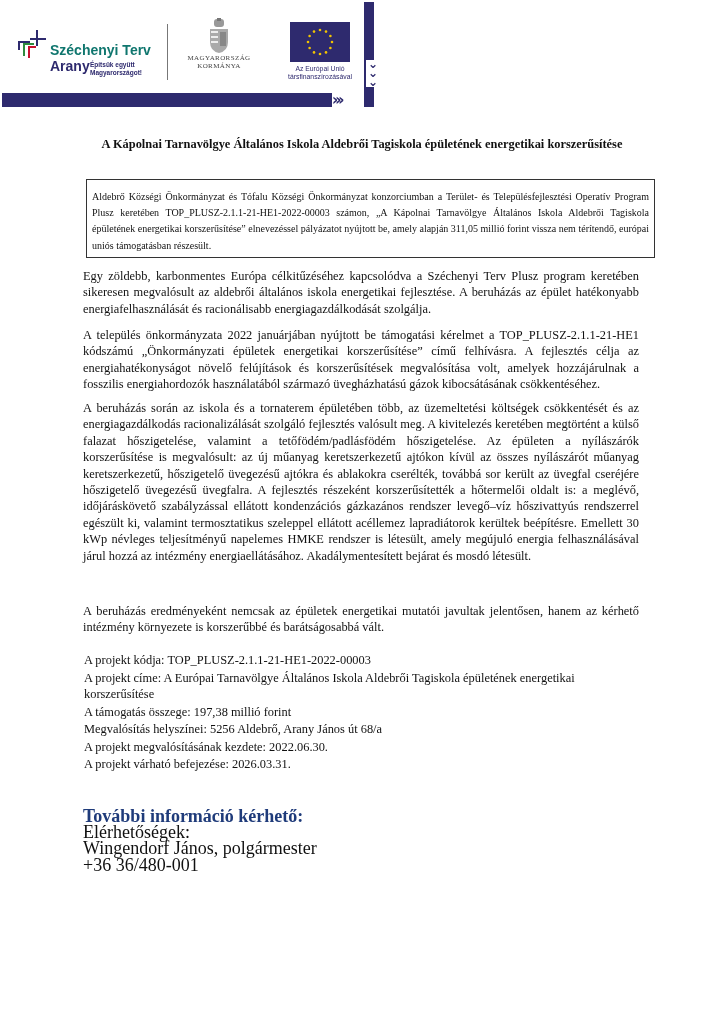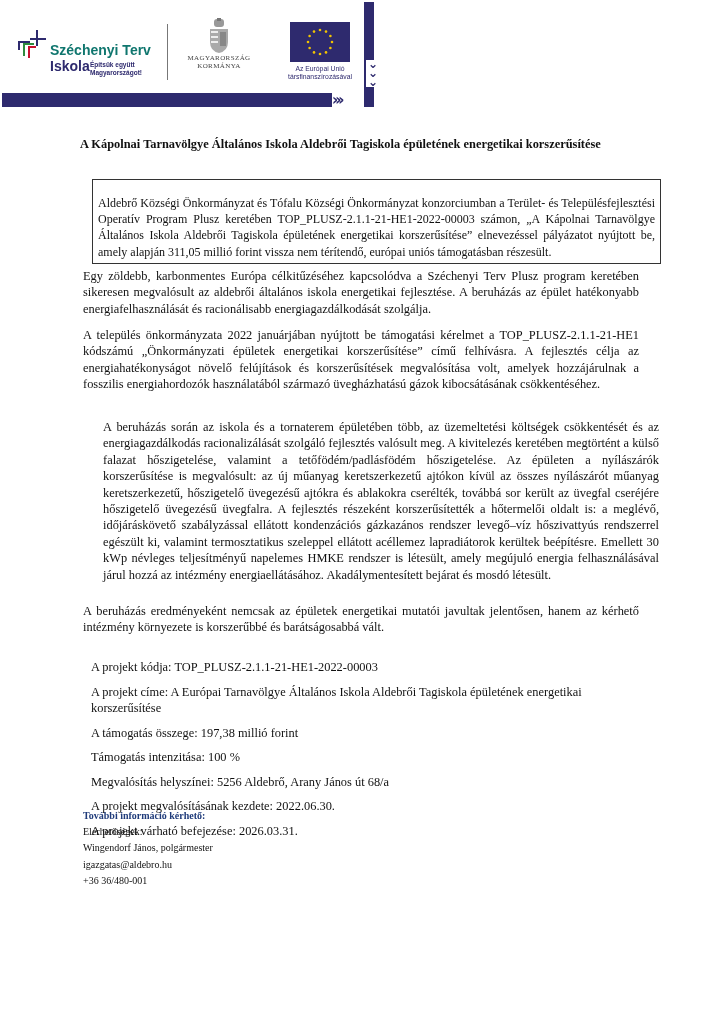--- a/index.html
+++ b/index.html
@@ -29,53 +29,53 @@
 
   .gov-logo { position: absolute; left: 178px; top: 18px; width: 82px; height: 70px; text-align: center; }
   .gov-crest { width: 22px; height: 36px; margin: 0 auto; display: block; }
   .gov-text { font-family: "Liberation Serif", serif; font-size: 7px; color: #444; letter-spacing: 0.4px; line-height: 8px; margin-top: 0; }
 
   .eu-logo { position: absolute; left: 280px; top: 22px; width: 80px; height: 66px; text-align: center; }
   .eu-flag { width: 60px; height: 40px; background: #2e2a6e; margin: 0 auto; display: block; }
   .eu-text { font-family: "Liberation Sans", sans-serif; font-size: 6.8px; color: #2e2a6e; line-height: 8px; margin-top: 3px; }
 
   
-  .doc-title { position: absolute; left: 80px; top: 136px; width: 564px; text-align: left;
+  .doc-title { position: absolute; left: 80px; top: 136px; width: 564px; text-align: center;
                font-weight: bold; font-size: 12.4px; line-height: 17px; }
 
-  .summary-box { position: absolute; left: 92px; top: 179px; width: 557px; border: 1px solid #333;
-                 padding: 15px 5px 3px 5px; font-size: 12px; line-height: 16.2px; text-align: justify; }
+  .summary-box { position: absolute; left: 86px; top: 179px; width: 557px; border: 1px solid #333;
+                 padding: 9px 5px 3px 5px; font-size: 10px; line-height: 16.2px; text-align: justify; }
 
   .para { position: absolute; left: 83px; width: 556px; font-size: 12.4px; line-height: 16.4px; text-align: justify; margin: 0; }
   .p1 { top: 268px; }
   .p2 { top: 327px; }
-  .p3 { top: 419px; margin-left: 20px; }
+  .p3 { top: 400px; }
   .p4 { top: 603px; }
 
   .facts { position: absolute; left: 83px; top: 651px; width: 556px; font-size: 12.4px; line-height: 16.5px; margin: 0; padding: 0; list-style: none; }
-  .facts li { margin: 8px; }
+  .facts li { margin: 1px; }
 
-  .contact { position: absolute; left: 83px; top: 808px; width: 400px; font-size: 10px; line-height: 16.2px; }
+  .contact { position: absolute; left: 83px; top: 808px; width: 400px; font-size: 18px; line-height: 16.2px; }
   .contact-head { color: #1f3b7a; font-weight: bold; }
 </style>
 </head>
 <body>
 
 <div class="banner">
 
   <div class="szt-logo">
     <svg class="szt-cross" viewBox="0 0 36 36">
       <rect x="20" y="2" width="2" height="16" fill="#2e2a6e"></rect>
       <rect x="14" y="10" width="16" height="2" fill="#2e2a6e"></rect>
       <path d="M8 28 L8 16 L18 16" stroke="#2e8b3e" stroke-width="2" fill="none"></path>
       <path d="M3 22 L3 14 L14 14" stroke="#2e2a6e" stroke-width="2" fill="none"></path>
       <path d="M13 30 L13 19 L20 19" stroke="#c8102e" stroke-width="2" fill="none"></path>
     </svg>
     <span class="szt-title">Széchenyi Terv</span>
-    <span class="szt-plus">Iskola</span>
+    <span class="szt-plus">Arany</span>
     <div class="szt-tag">
       <div>Építsük együtt</div>
       <div>Magyarországot!</div>
     </div>
   </div>
 
   <div class="logo-divider"></div>
 
   <div class="gov-logo">
     <svg class="gov-crest" viewBox="0 0 22 36">
@@ -130,25 +130,23 @@
 
 <p class="para p1">Egy zöldebb, karbonmentes Európa célkitűzéséhez kapcsolódva a Széchenyi Terv Plusz program keretében sikeresen megvalósult az aldebrői általános iskola energetikai fejlesztése. A beruházás az épület hatékonyabb energiafelhasználását és racionálisabb energiagazdálkodását szolgálja.</p>
 <p class="para p2">A település önkormányzata 2022 januárjában nyújtott be támogatási kérelmet a TOP_PLUSZ-2.1.1-21-HE1 kódszámú „Önkormányzati épületek energetikai korszerűsítése” című felhívásra. A fejlesztés célja az energiahatékonyságot növelő felújítások és korszerűsítések megvalósítása volt, amelyek hozzájárulnak a fosszilis energiahordozók használatából származó üvegházhatású gázok kibocsátásának csökkentéséhez.</p>
 <p class="para p3">A beruházás során az iskola és a tornaterem épületében több, az üzemeltetési költségek csökkentését és az energiagazdálkodás racionalizálását szolgáló fejlesztés valósult meg. A kivitelezés keretében megtörtént a külső falazat hőszigetelése, valamint a tetőfödém/padlásfödém hőszigetelése. Az épületen a nyílászárók korszerűsítése is megvalósult: az új műanyag keretszerkezetű ajtókon kívül az összes nyílászárót műanyag keretszerkezetű, hőszigetelő üvegezésű ajtókra és ablakokra cserélték, továbbá sor került az üvegfal cseréjére hőszigetelő üvegezésű üvegfalra. A fejlesztés részeként korszerűsítették a hőtermelői oldalt is: a meglévő, időjáráskövető szabályzással ellátott kondenzációs gázkazános rendszer levegő–víz hőszivattyús rendszerrel egészült ki, valamint termosztatikus szeleppel ellátott acéllemez lapradiátorok kerültek beépítésre. Emellett 30 kWp névleges teljesítményű napelemes HMKE rendszer is létesült, amely megújuló energia felhasználásával járul hozzá az intézmény energiaellátásához. Akadálymentesített bejárat és mosdó létesült.</p>
 <p class="para p4">A beruházás eredményeként nemcsak az épületek energetikai mutatói javultak jelentősen, hanem az kérhető intézmény környezete is korszerűbbé és barátságosabbá vált.</p>
 
 <ul class="facts">
   <li>A projekt kódja: TOP_PLUSZ-2.1.1-21-HE1-2022-00003</li>
   <li>A projekt címe: A Európai Tarnavölgye Általános Iskola Aldebrői Tagiskola épületének energetikai korszerűsítése</li>
   <li>A támogatás összege: 197,38 millió forint</li>
-  <li>Támogatás intenzitása: 100 %</li>
   <li>Megvalósítás helyszínei: 5256 Aldebrő, Arany János út 68/a</li>
   <li>A projekt megvalósításának kezdete: 2022.06.30.</li>
   <li>A projekt várható befejezése: 2026.03.31.</li>
 </ul>
 
 <div class="contact">
   <div class="contact-head">További információ kérhető:</div>
   <div>Elérhetőségek:</div>
   <div>Wingendorf János, polgármester</div>
-  <div>igazgatas@aldebro.hu</div>
   <div>+36 36/480-001</div>
 </div>
 
 </body></html>

